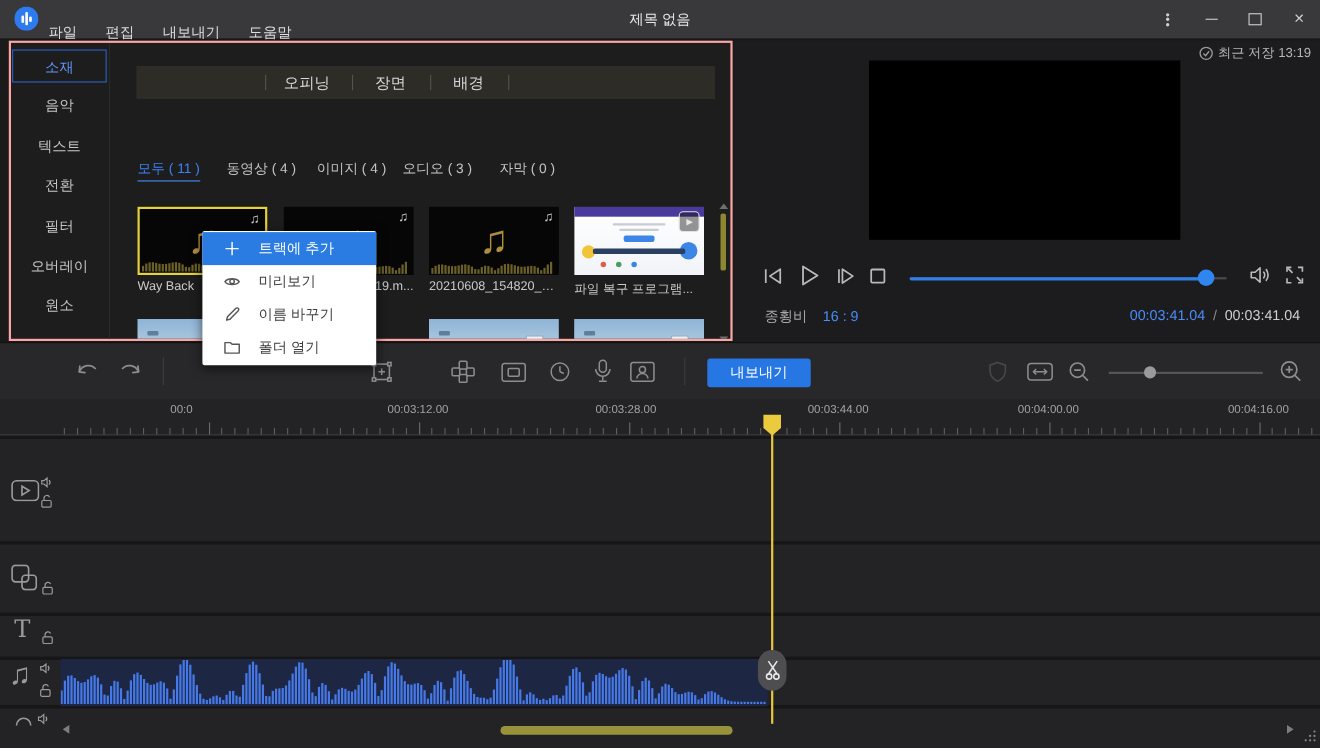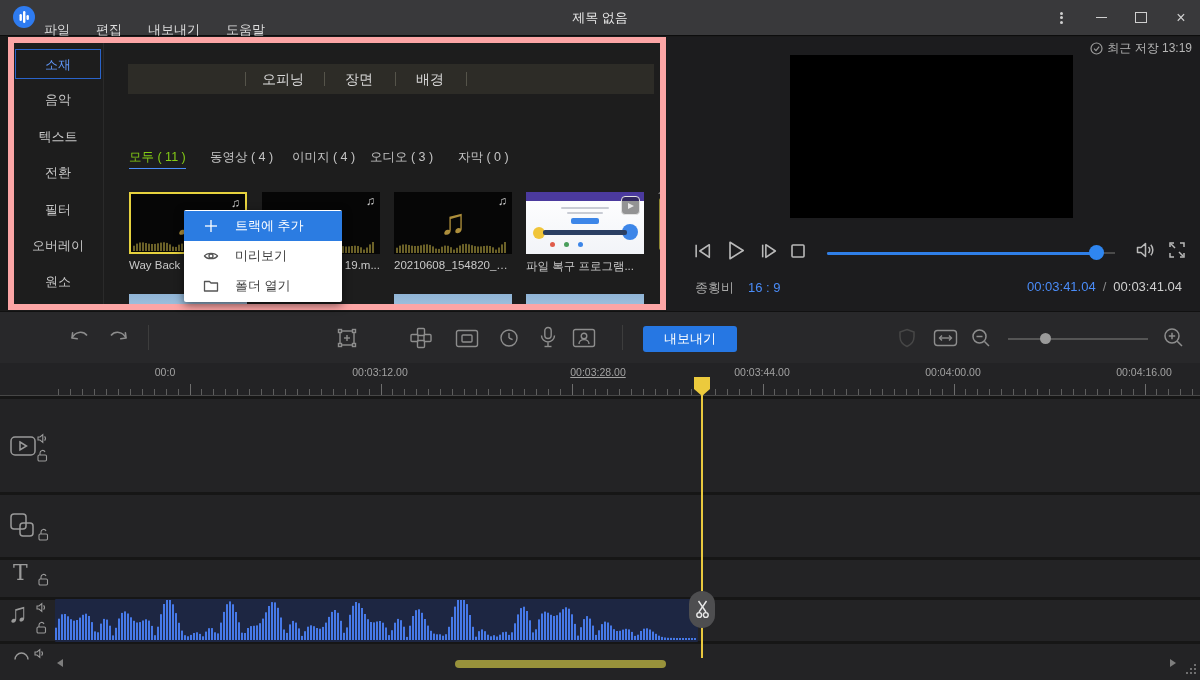--- a/index.html
+++ b/index.html
@@ -15,34 +15,34 @@
   #win-title{position:absolute;left:50%;top:0;transform:translateX(-50%);line-height:35px;font-size:13px;color:#e8e8e8;}
   #win-controls{position:absolute;right:6px;top:0;height:35px;display:flex;align-items:center;gap:14px;}
   .wc{width:26px;height:24px;display:flex;align-items:center;justify-content:center;}
   .kebab span{display:block;width:3px;height:3px;border-radius:50%;background:#cfcfcf;margin:1.5px 0;}
   .min-glyph{width:11px;height:1.5px;background:#cfcfcf;}
   .max-glyph{width:10px;height:9px;border:1.5px solid #cfcfcf;}
   .close-glyph{font-size:16px;color:#cfcfcf;line-height:1;}
 
   
   #media-panel{position:absolute;left:8px;top:37px;width:658px;height:273px;background:#1d1d1d;
-               border:6px solid #fca5a5;box-sizing:border-box;overflow:hidden;z-index:20;}
+               border:2px solid #fca5a5;box-sizing:border-box;overflow:hidden;z-index:20;}
   #sidebar{position:absolute;left:0;top:0;width:89px;height:271px;border-right:1px solid #2a2a2a;}
   .side-item{position:absolute;left:1px;width:86px;height:30px;line-height:30px;text-align:center;font-size:13px;color:#c6c6c6;}
   .side-item.sel{color:#5f95f5;border:1px solid #2a63c9;box-sizing:border-box;background:#1d1d1d;}
   #tabstrip{position:absolute;left:114px;top:21px;width:526px;height:30px;background:#2d2c27;}
   .tab{position:absolute;top:0;height:30px;line-height:30px;font-size:14px;color:#d8d8d8;text-align:center;}
   .tab.active{background:#f2c73b;color:#151515;}
   .tab-sep{position:absolute;top:8px;width:1px;height:14px;background:#55544a;}
   #import-row{position:absolute;left:112px;top:66px;width:530px;height:22px;}
   #import-label{position:absolute;left:33px;top:2px;font-size:13px;color:#cccccc;}
   #sort-label{position:absolute;left:471px;top:2px;font-size:13px;color:#cccccc;}
   #filter-row{position:absolute;left:0;top:106px;width:650px;height:20px;font-size:12.5px;}
   .filter{position:absolute;top:0;color:#c4c4c4;}
-  .filter.active{color:#84cc16;border-bottom:1.5px solid #4a8cf8;padding-bottom:2px;}
+  .filter.active{color:#3b82f6;border-bottom:1.5px solid #4a8cf8;padding-bottom:2px;}
   .thumb-item{position:absolute;width:118px;}
   .thumb{position:relative;width:118px;height:62px;background:#060606;box-sizing:border-box;overflow:hidden;}
   .thumb.sel{border:2px solid #e6d23e;}
   .note-big{position:absolute;left:50%;top:48%;transform:translate(-50%,-50%);font-size:36px;color:#ad8e3b;}
   .note-small{position:absolute;right:5px;top:2px;font-size:12px;color:#e3e3e3;opacity:.92;}
   .thumb-wave{position:absolute;left:2px;bottom:1px;}
   .thumb-label{margin-top:5px;font-size:11.5px;color:#c9c9c9;white-space:nowrap;overflow:hidden;text-overflow:ellipsis;width:118px;}
   .webpage{position:absolute;inset:0;background:linear-gradient(#ffffff,#f2f4f8);}
   .web-bar{position:absolute;left:0;top:0;width:100%;height:9px;background:#4b3a9e;}
   .web-line{position:absolute;background:#c9ccd4;height:2px;border-radius:1px;}
@@ -525,21 +525,21 @@
           <line x1="14.2" y1="14.2" x2="19" y2="19"></line>
           <line x1="5.8" y1="9" x2="12.2" y2="9"></line>
           <line x1="9" y1="5.8" x2="9" y2="12.2"></line>
         </svg>
     </div>
   </div>
 
   <div id="ruler">
       <div class="ruler-label" style="left: 165px;">00:0</div>
       <div class="ruler-label" style="left: 380px;">00:03:12.00</div>
-      <div class="ruler-label" style="left: 598px; text-decoration: underline;">00:03:28.00</div>
+      <div class="ruler-label" style="left: 569px;">00:03:28.00</div>
       <div class="ruler-label" style="left: 762px;">00:03:44.00</div>
       <div class="ruler-label" style="left: 953px;">00:04:00.00</div>
       <div class="ruler-label" style="left: 1144px;">00:04:16.00</div>
       <div class="tick" style="left: 58.2px; height: 6px;"></div>
       <div class="tick" style="left: 70.1px; height: 6px;"></div>
       <div class="tick" style="left: 82.1px; height: 6px;"></div>
       <div class="tick" style="left: 94px; height: 6px;"></div>
       <div class="tick" style="left: 105.9px; height: 6px;"></div>
       <div class="tick" style="left: 117.9px; height: 6px;"></div>
       <div class="tick" style="left: 129.8px; height: 6px;"></div>
@@ -971,19 +971,27 @@
           <svg width="16" height="16" viewBox="0 0 16 16" fill="none" stroke="currentColor" stroke-width="1.3" stroke-linejoin="round">
             <path d="M1.5 8 C4 4.5, 12 4.5, 14.5 8 C12 11.5, 4 11.5, 1.5 8 Z"></path>
             <circle cx="8" cy="8" r="2"></circle>
           </svg>
         </span>
         <span>미리보기</span>
       </div>
       <div class="cm-item">
         <span class="cm-ico">
           <svg width="16" height="16" viewBox="0 0 16 16" fill="none" stroke="currentColor" stroke-width="1.3" stroke-linejoin="round">
+            <path d="M3 13 L3.8 10 L11.5 2.3 A1.4 1.4 0 0 1 13.6 4.4 L6 12.2 L3 13 Z"></path>
+          </svg>
+        </span>
+        <span>이름 바꾸기</span>
+      </div>
+      <div class="cm-item">
+        <span class="cm-ico">
+          <svg width="16" height="16" viewBox="0 0 16 16" fill="none" stroke="currentColor" stroke-width="1.3" stroke-linejoin="round">
             <path d="M1.5 13 V3.5 H6.5 L8 5 H14.5 V13 Z"></path>
           </svg>
         </span>
         <span>폴더 열기</span>
       </div>
     </div>
 </div>
 
 </body></html>

